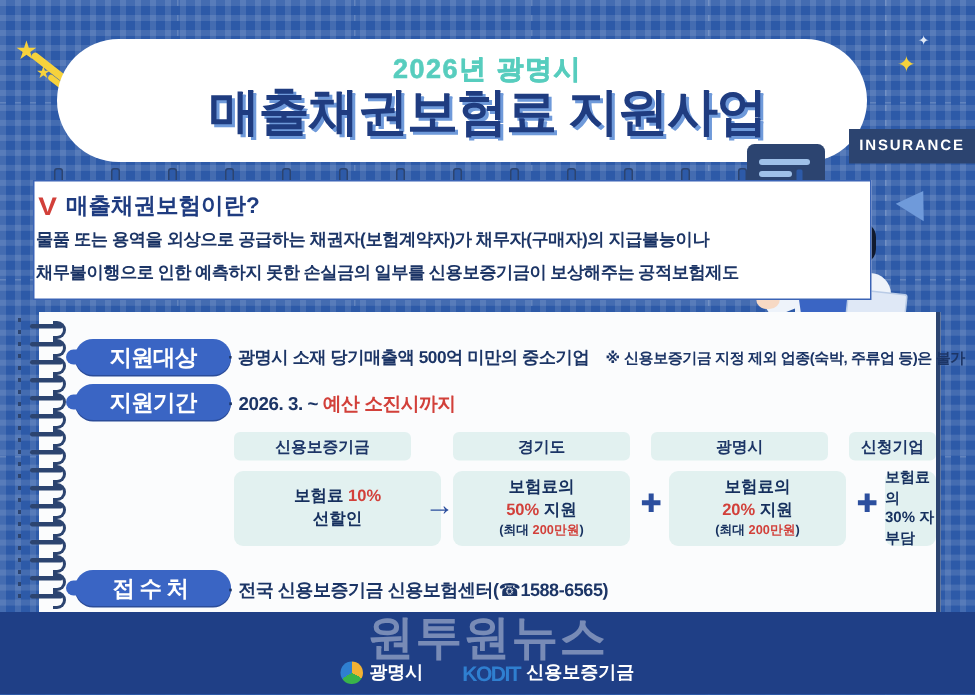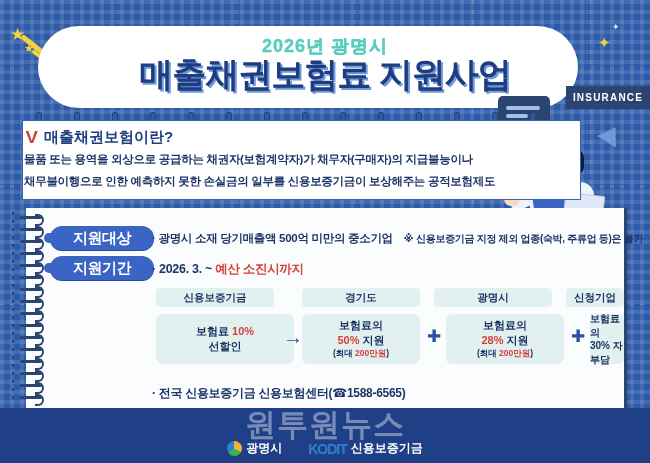--- a/index.html
+++ b/index.html
@@ -66,21 +66,21 @@
   .ring{position:absolute;top:0;width:4px;height:15px;border:1.4px solid #2c4470;
     border-radius:2px;background:#2d5aa8;}
   .note-title{
     position:absolute;left:44px;top:128px;font-size:15px;font-weight:bold;color:#1f3c80;
   }
   .check{position:absolute;left:26px;top:128px;font-size:17px;font-weight:bold;color:#d2403a;
     transform:scaleX(1.1);}
   .note-l1,.note-l2{position:absolute;left:24px;font-size:11.5px;font-weight:bold;
     color:#1c3566;letter-spacing:-.3px;white-space:nowrap;}
   .note-l1{top:152px;}
-  .note-l2{top:174px;}
+  .note-l2{top:174px;font-family:Liberation Serif, serif;}
 
   
   .panel{
     position:absolute;left:26px;top:208px;width:598px;height:200px;
     background:#fbfcfd;border-right:3px solid #2c4470;border-bottom:3px solid #2c4470;
   }
   .spiral{position:absolute;left:20px;top:212px;width:16px;height:192px;}
   .coil{position:absolute;left:0;width:22px;height:3px;background:#2c4470;border-radius:2px;}
   .coil::after{content:"";position:absolute;right:-2px;top:-2.5px;width:7px;height:8px;
     border:2px solid #2c4470;border-left:none;border-radius:0 6px 6px 0;background:transparent;}
@@ -285,32 +285,33 @@
     <div>보험료의</div>
     <div><span class="pct">50%</span><span> 지원</span></div>
     <div class="cap">
       <span>(최대 </span><span class="amt">200만원</span><span>)</span>
     </div>
   </div>
   <div class="op" style="left:427px;font-size:17px">✚</div>
 
   <div class="fbox" style="left:446px;top:314px;width:118px">
     <div>보험료의</div>
-    <div><span class="pct">28%</span><span> 지원</span></div>
+    <div><span class="pct">20%</span><span> 지원</span></div>
     <div class="cap">
       <span>(최대 </span><span class="amt">200만원</span><span>)</span>
     </div>
   </div>
   <div class="op" style="left:571px;font-size:17px">✚</div>
 
   <div class="fbox" style="left:590px;top:314px;width:34px;font-size:10px">
     <div>보험료의</div>
     <div>30% 자부담</div>
   </div>
 
+  <div class="pill wide" style="left:50px;top:380px">접수처</div>
   <div class="rowtext" style="left:152px;top:385px;font-size:12px">
     <span>·</span>
     <span>전국 신용보증기금 신용보험센터(☎1588-6565)</span>
   </div>
 
   <div class="footer"></div>
   <div class="watermark">원투원뉴스</div>
   <div class="logos">
     <div class="logo">
       <span class="gm-mark"></span>

